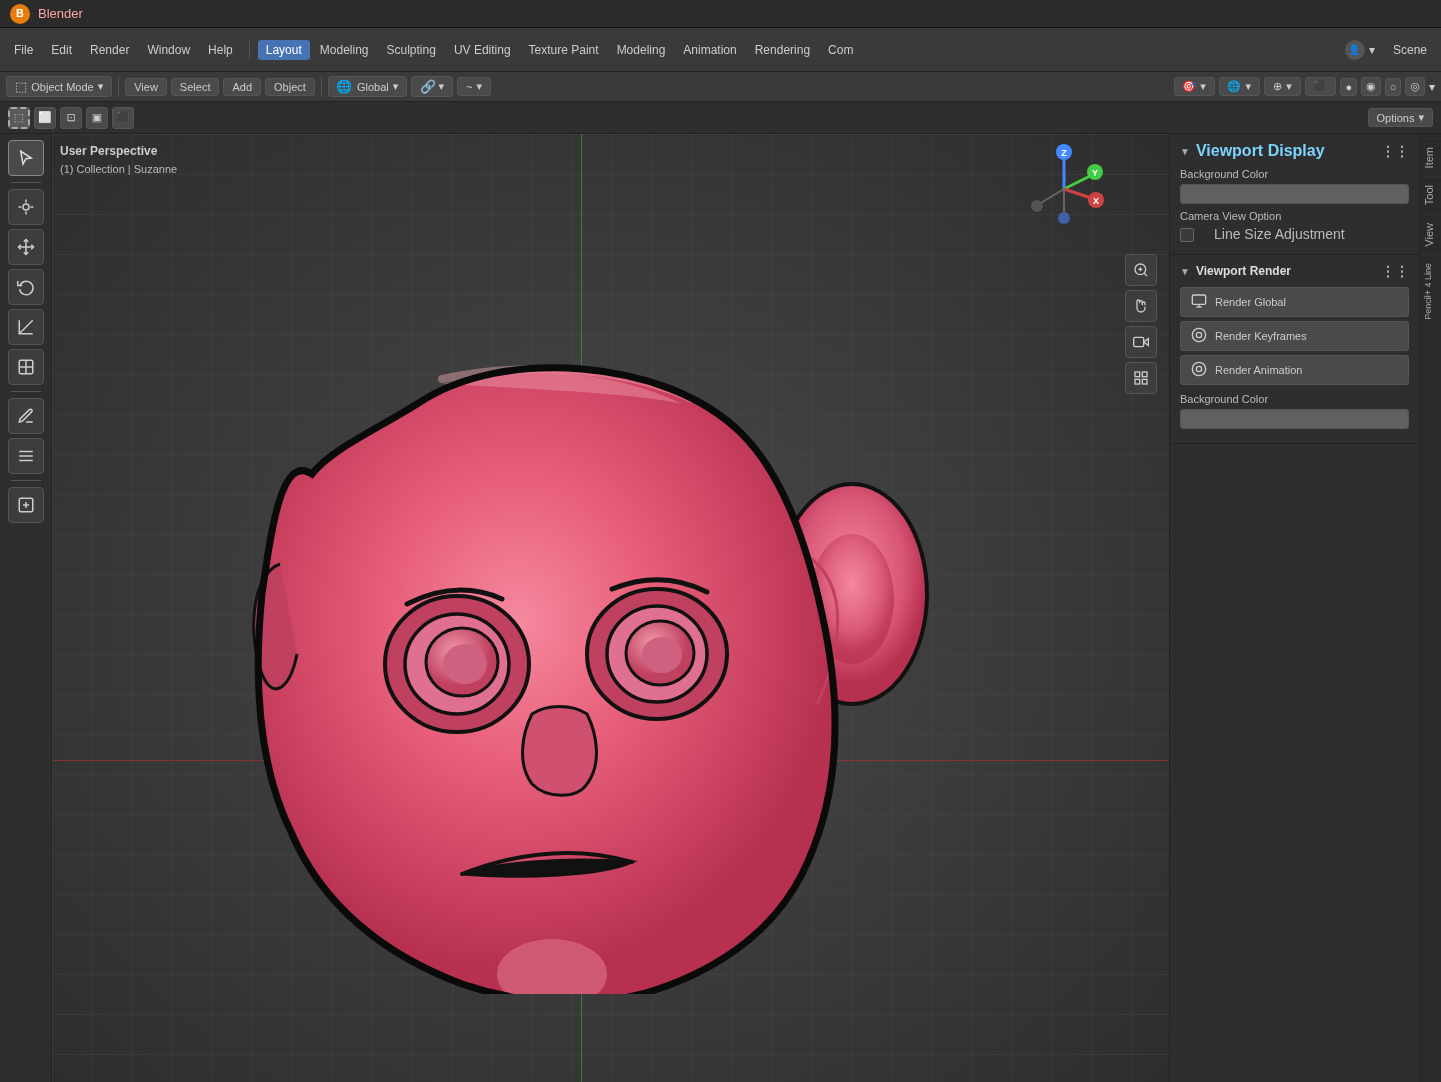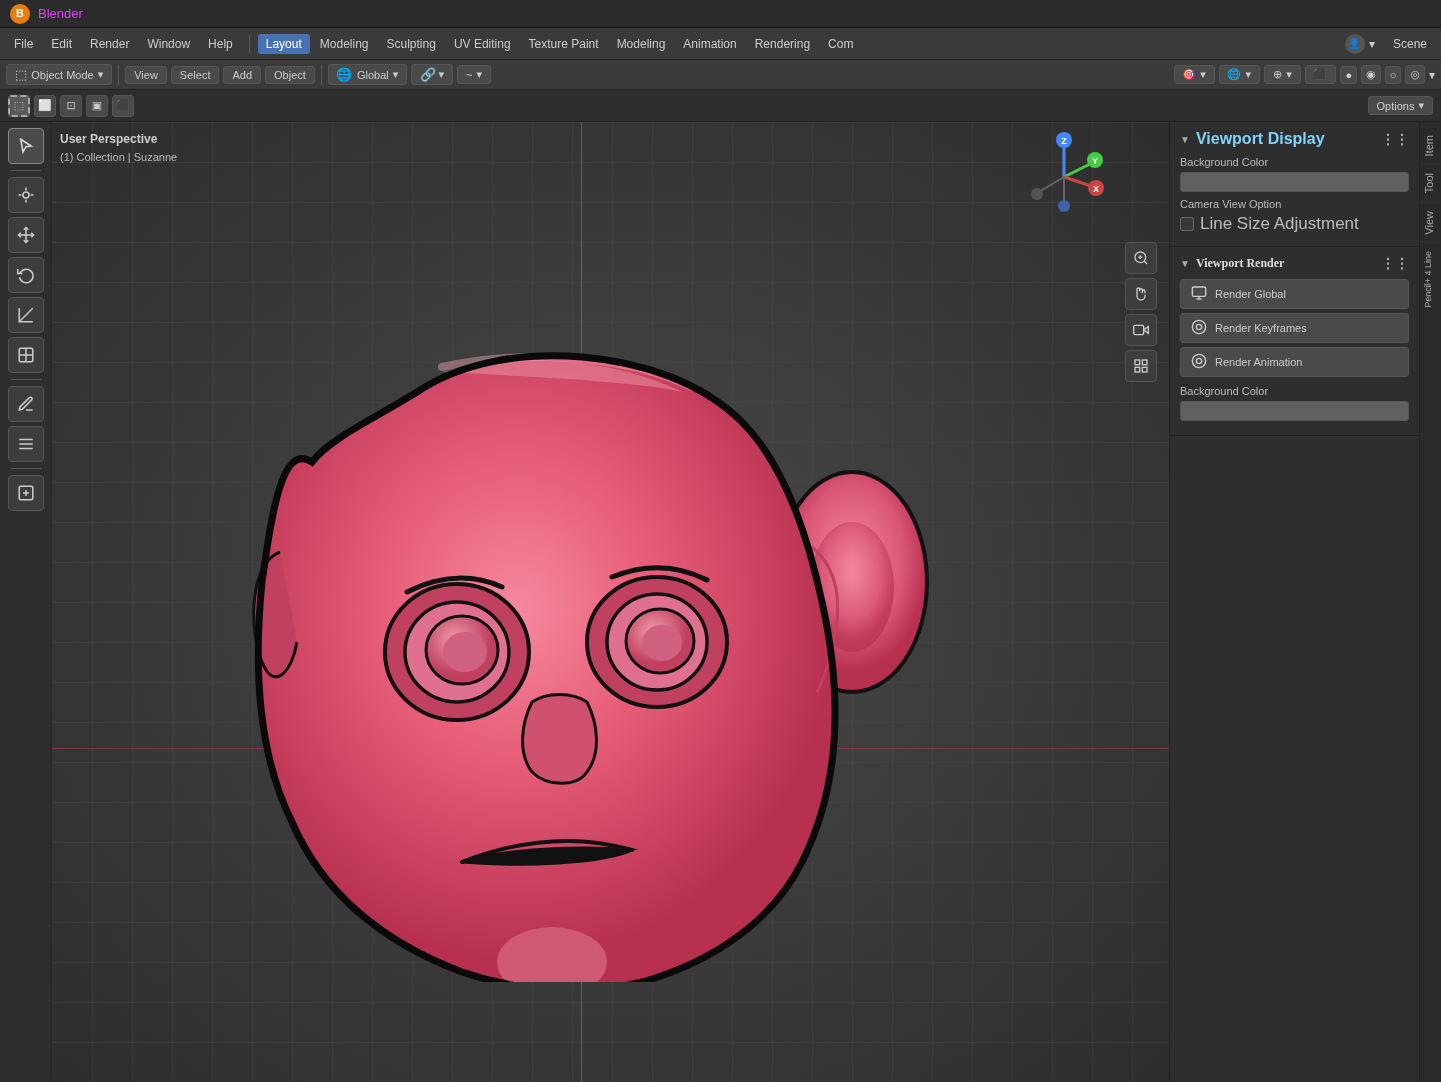--- a/index.html
+++ b/index.html
@@ -15,26 +15,26 @@
       gap: 8px;
       border-bottom: 1px solid #111;
     }
     #titlebar .blender-logo {
       width: 20px; height: 20px;
       background: #e87d0d;
       border-radius: 50%;
       display: flex; align-items: center; justify-content: center;
       color: white; font-weight: bold; font-size: 10px;
     }
-    #titlebar .title { color: #d946ef; font-size: 13px; }
+    #titlebar .title { color: #fca5a5; font-size: 13px; }
 
     
     #menubar {
       background: #3a3a3a;
-      height: 32px;
+      height: 44px;
       display: flex;
       align-items: center;
       padding: 0 6px;
       gap: 2px;
       border-bottom: 1px solid #222;
     }
     .menu-item {
       padding: 3px 8px;
       color: #ccc;
       cursor: pointer;
@@ -213,24 +213,24 @@
     }
     .panel-color-bar {
       background: #606060;
       height: 20px;
       border-radius: 3px;
       border: 1px solid #555;
       margin-bottom: 6px;
     }
     .panel-checkbox-row {
       display: flex;
-      align-items: center;
-      gap: 6px;
+      align-items: flex-end;
+      gap: 20px;
       margin-bottom: 4px;
-      font-size: 17px;
+      font-size: 14px;
       color: #bbb;
     }
     .panel-checkbox {
       width: 14px; height: 14px;
       background: #3a3a3a;
       border: 1px solid #666;
       border-radius: 2px;
     }
 
     
@@ -612,21 +612,21 @@
       <div class="panel-checkbox-row">
         <div class="panel-checkbox"></div>
         <span>Line Size Adjustment</span>
       </div>
     </div>
 
     <div class="panel-section">
       <div class="panel-header">
         <div class="panel-header-left">
           <span class="collapse-btn">▼</span>
-          <span style="font-size:12px;font-weight:bold;color:#ddd;font-family:Liberation Serif, serif;">Viewport Render</span>
+          <span style="font-size:12px;font-weight:bold;color:#ddd;">Viewport Render</span>
         </div>
         <span class="dots-menu">⋮⋮</span>
       </div>
 
       <button class="panel-btn">
         <span>
           <svg width="16" height="16" viewBox="0 0 24 24" fill="none" stroke="#ccc" stroke-width="2">
             <rect x="2" y="3" width="20" height="14" rx="2"></rect>
             <line x1="8" y1="21" x2="16" y2="21"></line>
             <line x1="12" y1="17" x2="12" y2="21"></line>

